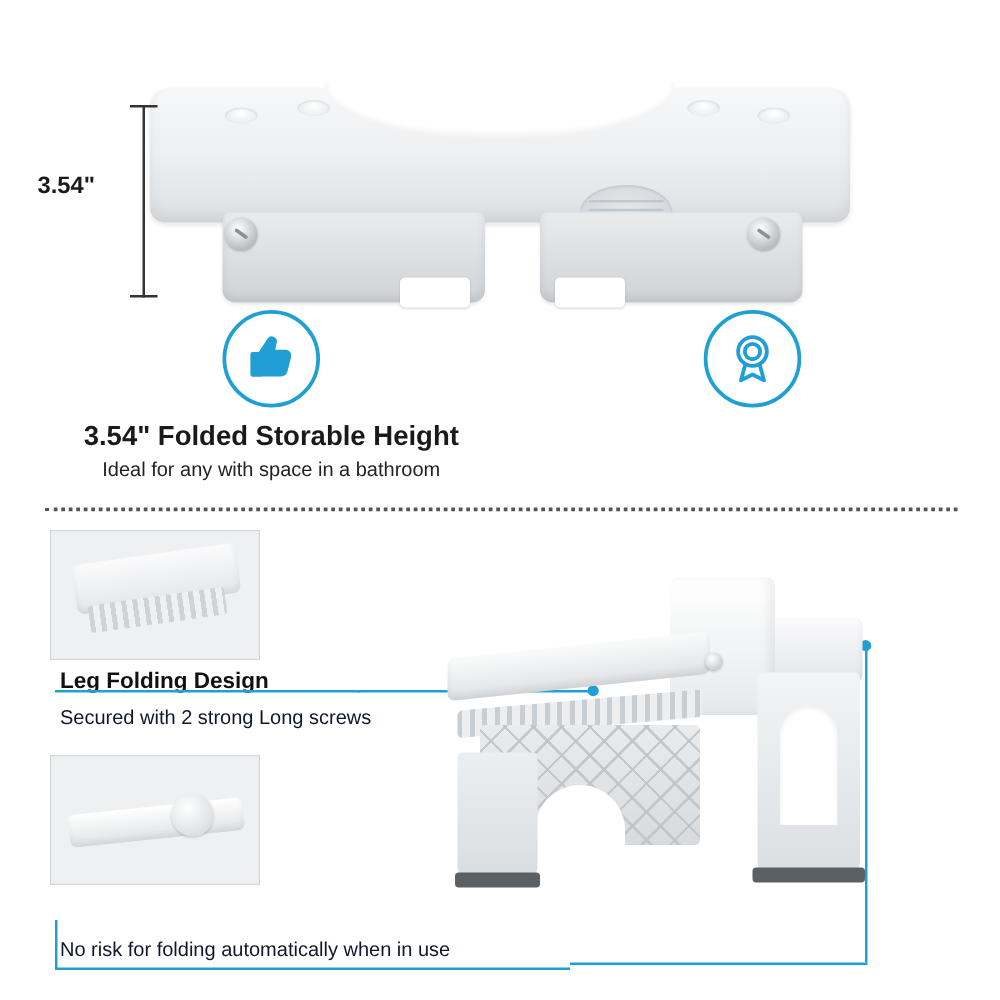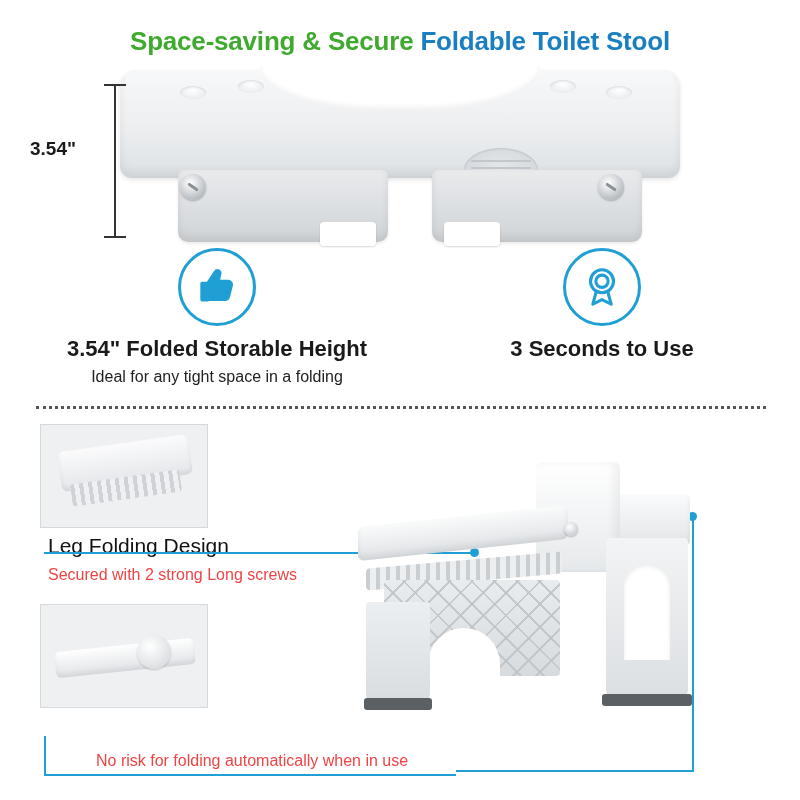--- a/index.html
+++ b/index.html
@@ -140,29 +140,29 @@
     background: linear-gradient(180deg,#ffffff,#dfe2e5); border-radius:5px;
     transform: rotate(-6deg); box-shadow: inset 0 -3px 5px rgba(0,0,0,0.06);
   }
   .thumb .lockknob{
     position:absolute; left:96px; top:30px; width:34px; height:34px; border-radius:50%;
     background: radial-gradient(circle at 38% 34%, #ffffff, #cfd3d7);
     box-shadow: 0 1px 2px rgba(0,0,0,0.18);
   }
 
   .callout-title {
-    position:absolute; font-size: 21px; font-weight: normal; color:#111; white-space:nowrap;
+    position:absolute; font-size: 18px; font-weight: bold; color:#111; white-space:nowrap;
   }
   .callout-sub {
-    position:absolute; font-size: 16px; color:#ef4444; white-space:nowrap;
+    position:absolute; font-size: 16px; color:#0f172a; white-space:nowrap;
   }
   #ct-1 { left: 48px; top: 534px; }
   #cs-1 { left: 48px; top: 566px; }
   #ct-2 { left: 48px; top: 716px; }
-  #cs-2 { left: 48px; top: 752px; margin-left: 48px; }
+  #cs-2 { left: 48px; top: 752px; }
 
   .lead { position:absolute; background:#1f9fd4; }
   #lead-1-h { left: 286px; top: 552px; width: 188px; height: 2px; }
   #lead-1-u { left: 44px;  top: 552px; width: 244px; height: 2px; }
   #lead-2-u { left: 44px;  top: 774px; width: 412px; height: 2px; }
   #lead-2-v { left: 44px;  top: 736px; width: 2px;  height: 40px; }
   #lead-3-v { left: 692px; top: 516px; width: 2px;  height: 254px; }
   #lead-3-h { left: 456px; top: 770px; width: 238px; height: 2px; }
   .dot {
     position:absolute; width: 9px; height: 9px; border-radius:50%; background:#1f9fd4;
@@ -230,23 +230,20 @@
     background: radial-gradient(circle at 40% 35%, #ffffff, #b6bbc0);
     box-shadow: 0 1px 2px rgba(0,0,0,0.25);
   }
   .stool .pin.p1 { left: 214px; top: 70px; }
 </style>
 </head>
 <body>
 
 <div class="page">
 
-  <div class="headline">
-    <span class="green">Space-saving &amp; Secure </span><span class="blue">Foldable Toilet Stool</span>
-  </div>
 
   <div class="hero">
     <div class="slab">
       <div class="slab-notch"></div>
       <div class="dimple" style="left:60px; top:16px;"></div>
       <div class="dimple" style="left:118px; top:10px;"></div>
       <div class="dimple" style="left:430px; top:10px;"></div>
       <div class="dimple" style="left:486px; top:16px;"></div>
     </div>
     <div class="vent">
@@ -273,32 +270,31 @@
   <div class="dim-label">3.54"</div>
 
   <div class="feat" id="feat-1">
     <div class="circle">
       <svg width="44" height="44" viewBox="0 0 24 24" fill="none" stroke="#1f9fd4" stroke-width="1.8" stroke-linejoin="round">
         <path d="M7 10v9H3.8V10H7z" fill="#1f9fd4" stroke="#1f9fd4"></path>
         <path d="M7 10l4.2-6.3c.3-.5 1-.7 1.6-.4.6.3.9 1 .7 1.6L12.6 9h5.6c1.1 0 1.9 1 1.6 2.1l-1.6 6.2c-.2.9-1 1.5-1.9 1.5H7V10z" fill="#1f9fd4" stroke="#1f9fd4"></path>
       </svg>
     </div>
     <div class="feat-title">3.54" Folded Storable Height</div>
-    <div class="feat-sub">Ideal for any tight space in a folding</div>
+    <div class="feat-sub">Ideal for any with space in a bathroom</div>
   </div>
 
   <div class="feat" id="feat-2">
     <div class="circle">
       <svg width="46" height="46" viewBox="0 0 24 24" fill="none" stroke="#1f9fd4" stroke-width="1.6" stroke-linejoin="round" stroke-linecap="round">
         <circle cx="12" cy="9" r="6"></circle>
         <circle cx="12" cy="9" r="3.2"></circle>
         <path d="M9 14.4L7.2 21l4.8-2.4L16.8 21 15 14.4"></path>
       </svg>
     </div>
-    <div class="feat-title">3 Seconds to Use</div>
   </div>
 
   <div class="divider"></div>
 
   <div class="thumb" id="thumb-1">
     <div class="hinge"></div>
     <div class="teeth"></div>
   </div>
   <div class="thumb" id="thumb-2">
     <div class="lockbar"></div>

